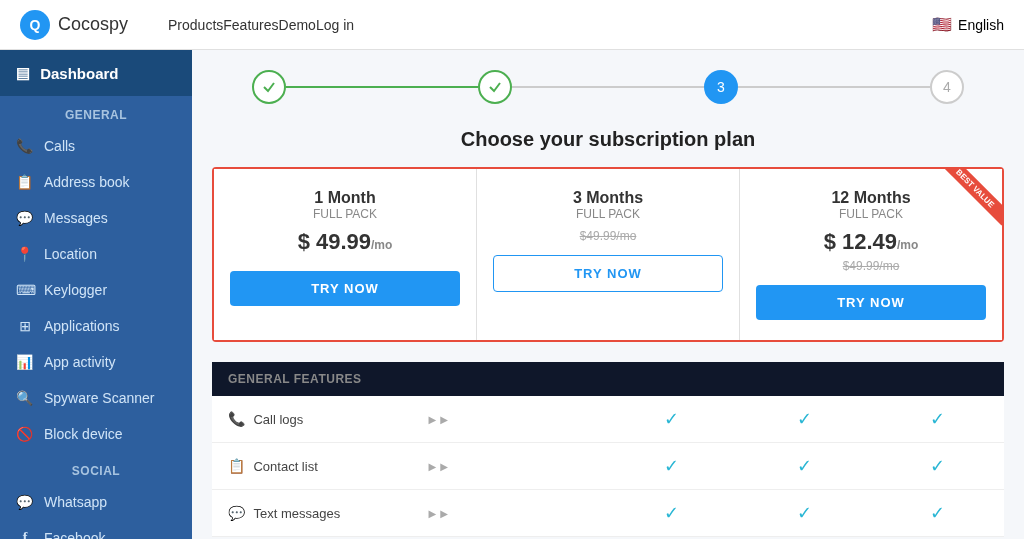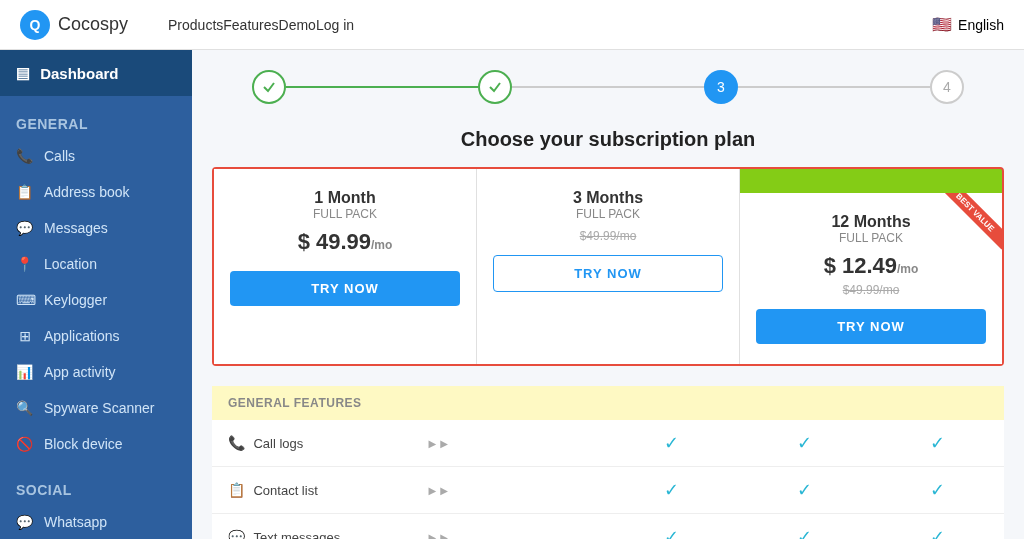--- a/index.html
+++ b/index.html
@@ -25,22 +25,23 @@
     
     .sidebar {
       width: 192px; background: #2d5f9e; flex-shrink: 0;
       display: flex; flex-direction: column; overflow-y: auto;
     }
     .sidebar-dashboard {
       background: #1a4a7a; padding: 14px 16px; display: flex; align-items: center; gap: 10px;
       color: #fff; font-size: 15px; font-weight: bold; cursor: pointer;
     }
     .sidebar-section-label {
-      color: #a8c4e0; font-size: 14px; font-weight: bold; padding: 20px 16px 6px;
+      color: #a8c4e0; font-size: 12px; font-weight: bold; padding: 12px 16px 6px;
       letter-spacing: 0.5px;
+      text-align: center;
     }
     .sidebar-item {
       display: flex; align-items: center; gap: 10px; padding: 10px 16px;
       color: #d0e4f7; font-size: 14px; cursor: pointer;
     }
     .sidebar-icon { font-size: 14px; width: 18px; text-align: center; }
 
     
     .content-area { flex: 1; overflow-y: auto; background: #f5f7fa; padding: 20px; }
 
@@ -65,21 +66,21 @@
 
     
     .plans-container {
       display: flex; gap: 0; border: 2px solid #e74c3c; border-radius: 4px;
       overflow: visible; margin-bottom: 20px; background: #84cc16;
     }
     .plan-card {
       flex: 1; padding: 20px 16px; text-align: center; border-right: 1px solid #e0e0e0;
       position: relative; background: #fff;
     }
-    .plan-card:last-child { border-right: none; margin-top: 24px; }
+    .plan-card:last-child { border-right: none; }
     .plan-name { font-size: 16px; font-weight: bold; color: #333; }
     .plan-type { font-size: 12px; color: #888; text-transform: uppercase; margin-bottom: 8px; text-align: center; }
     .plan-price { font-size: 22px; font-weight: bold; color: #333; margin: 8px 0 4px; }
     .plan-price-unit { font-size: 12px; color: #888; }
     .plan-original { font-size: 12px; color: #aaa; text-decoration: line-through; }
     .try-now-btn {
       background: #2196F3; color: #fff; border: none; border-radius: 4px;
       padding: 10px 32px; font-size: 13px; font-weight: bold; cursor: pointer;
       margin-top: 12px; width: 100%; letter-spacing: 1px;
     }
@@ -93,21 +94,21 @@
     }
     .best-value-ribbon::before {
       content: "BEST VALUE";
       position: absolute; top: 12px; right: -18px;
       background: #e74c3c; color: #fff; font-size: 8px; font-weight: bold;
       padding: 3px 20px; transform: rotate(45deg); white-space: nowrap;
     }
 
     
     .features-section-header {
-      background: #fef9c3; padding: 10px 16px; font-size: 12px; font-weight: bold;
+      background: #0f172a; padding: 10px 16px; font-size: 12px; font-weight: bold;
       color: #888; letter-spacing: 0.5px;
     }
     .features-grid { display: flex; flex-direction: column; }
     .feature-row {
       display: flex; align-items: center; border-bottom: 1px solid #eee;
       background: #fff;
     }
     .feature-name {
       width: 260px; padding: 12px 16px; font-size: 13px; color: #444;
       display: flex; align-items: center; gap: 8px; flex-shrink: 0;

